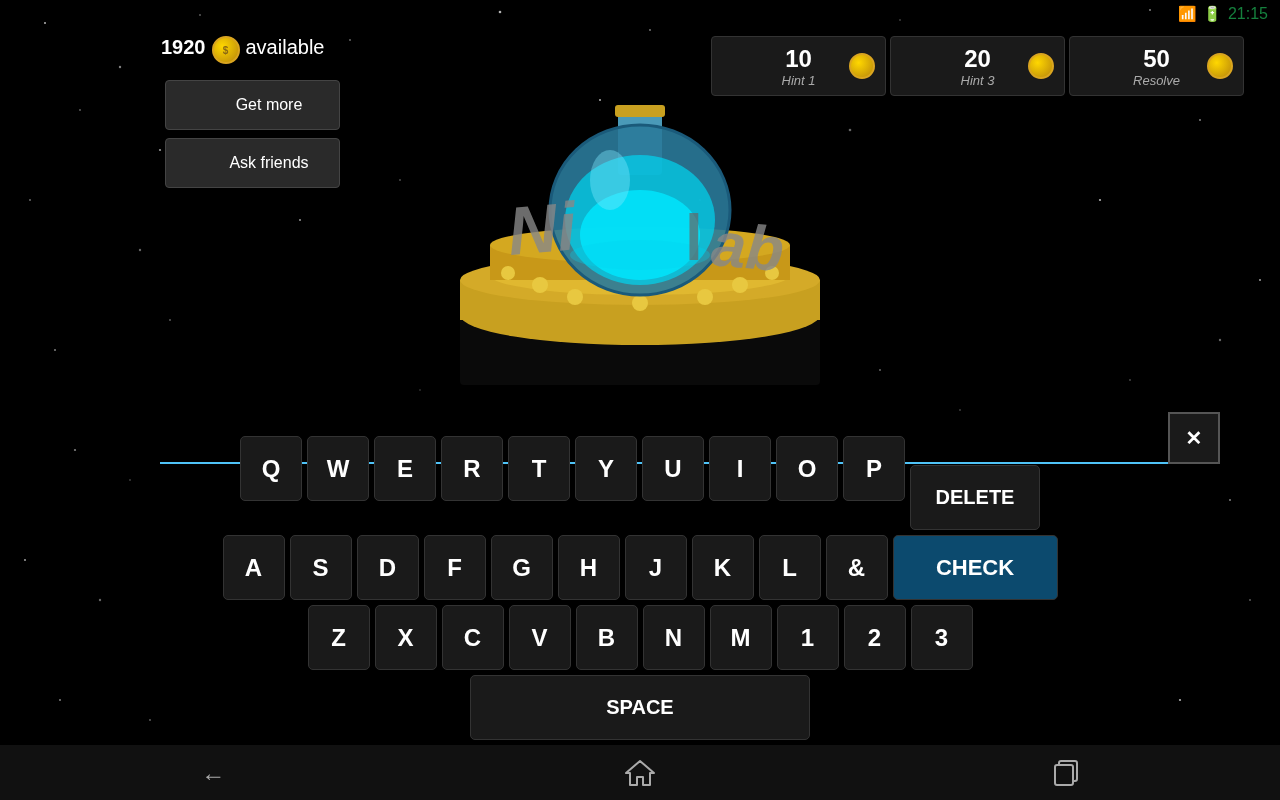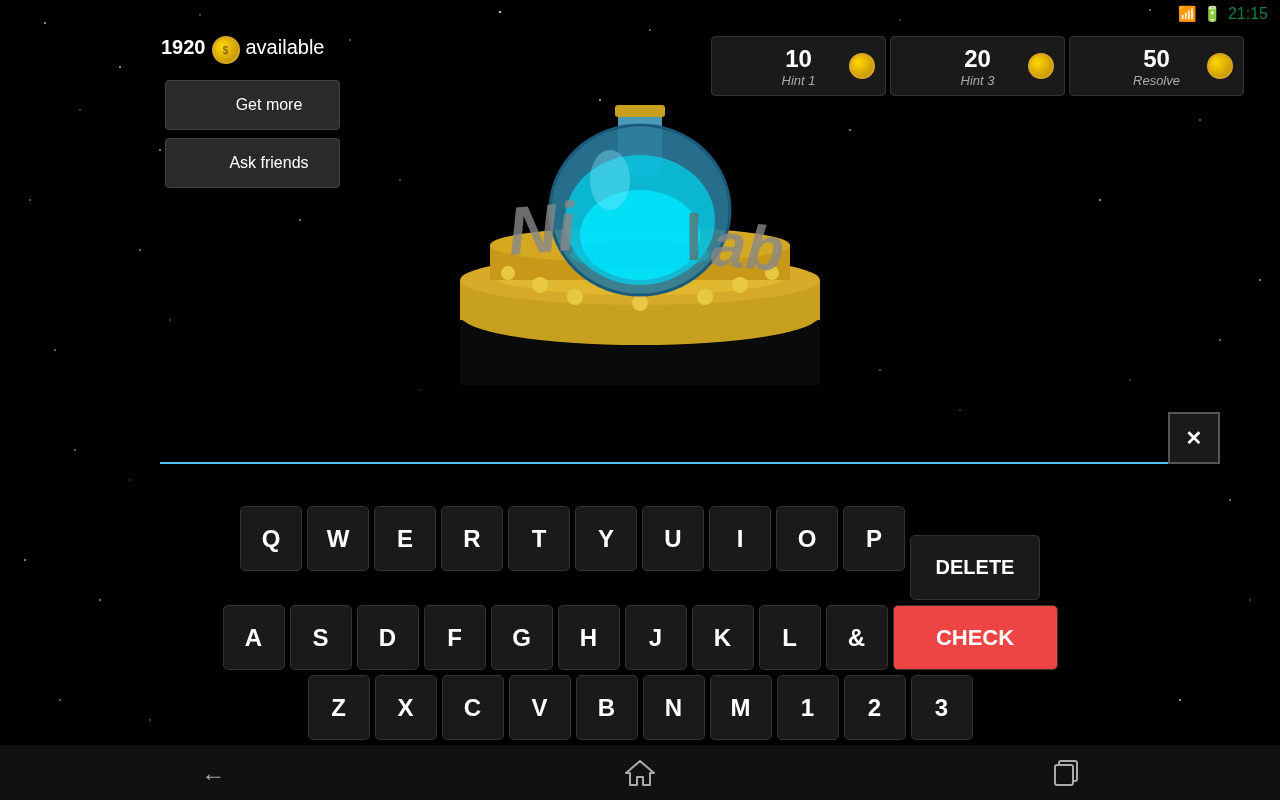--- a/index.html
+++ b/index.html
@@ -254,21 +254,21 @@
 
     .kb-key-wide {
       min-width: 130px;
       font-size: 20px;
       margin-top: 29px;
     }
 
     .kb-key-check {
       min-width: 165px;
       font-size: 22px;
-      background: #ef4444;
+      background: #0c4a6e;
     }
 
     .kb-space {
       min-width: 340px;
       font-size: 20px;
     }
 
     
     .bottom-nav {
       position: absolute;
@@ -468,20 +468,23 @@
     <button class="kb-key">C</button>
     <button class="kb-key">V</button>
     <button class="kb-key">B</button>
     <button class="kb-key">N</button>
     <button class="kb-key">M</button>
     <button class="kb-key">1</button>
     <button class="kb-key">2</button>
     <button class="kb-key">3</button>
   </div>
 
+  <div class="kb-row">
+    <button class="kb-key kb-space">SPACE</button>
+  </div>
 </div>
 
 <div class="bottom-nav">
   <div class="nav-btn">
     <span style="font-size:24px;color:#aaa;">←</span>
   </div>
   <div class="nav-btn">
     <svg width="30" height="28" viewBox="0 0 30 28">
       <polygon points="15,2 1,14 5,14 5,26 12,26 12,18 18,18 18,26 25,26 25,14 29,14" fill="none" stroke="#aaa" stroke-width="2" stroke-linejoin="round"></polygon>
     </svg>

